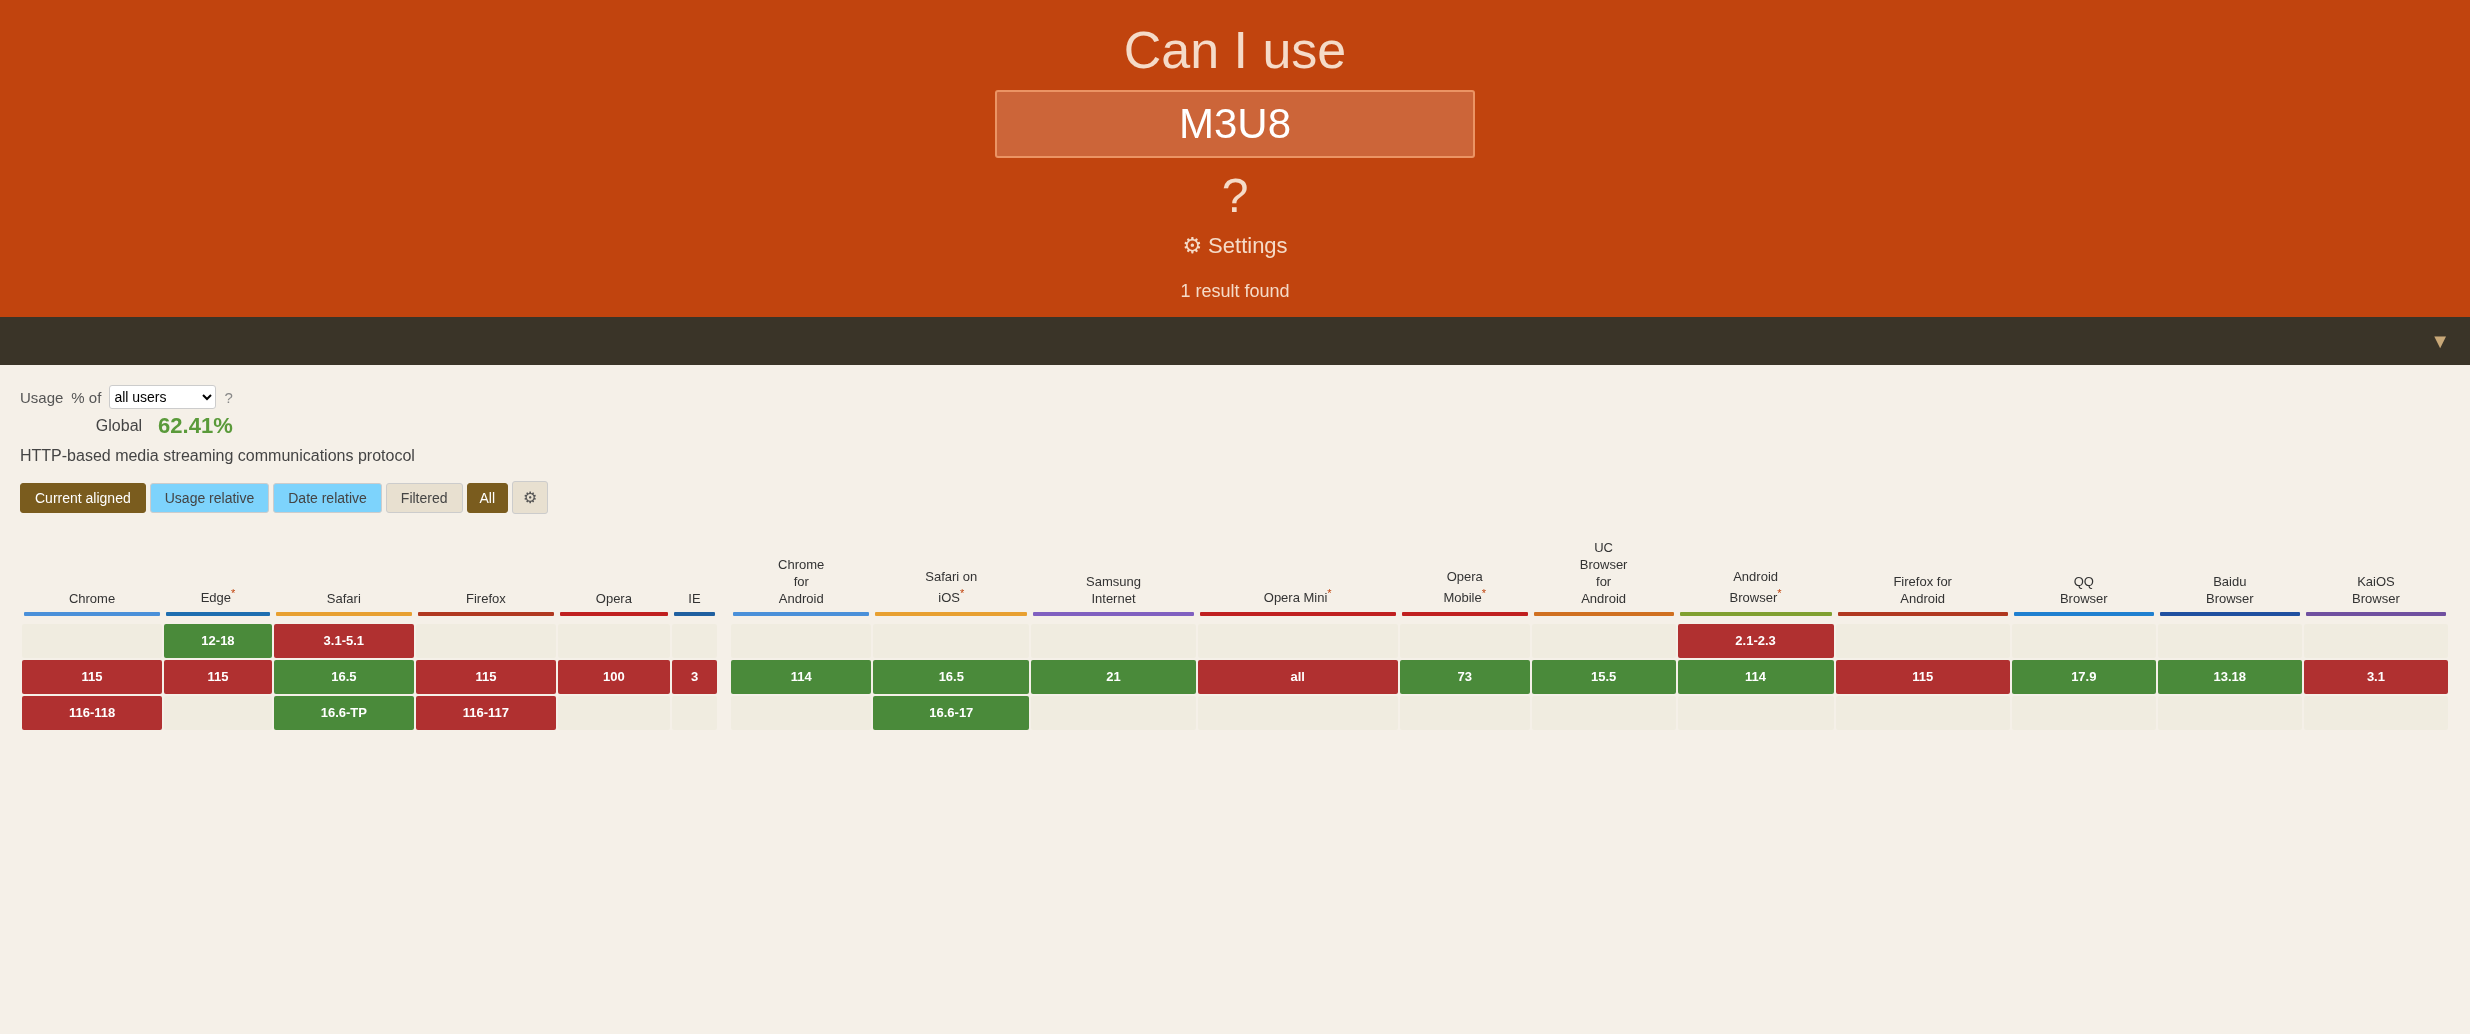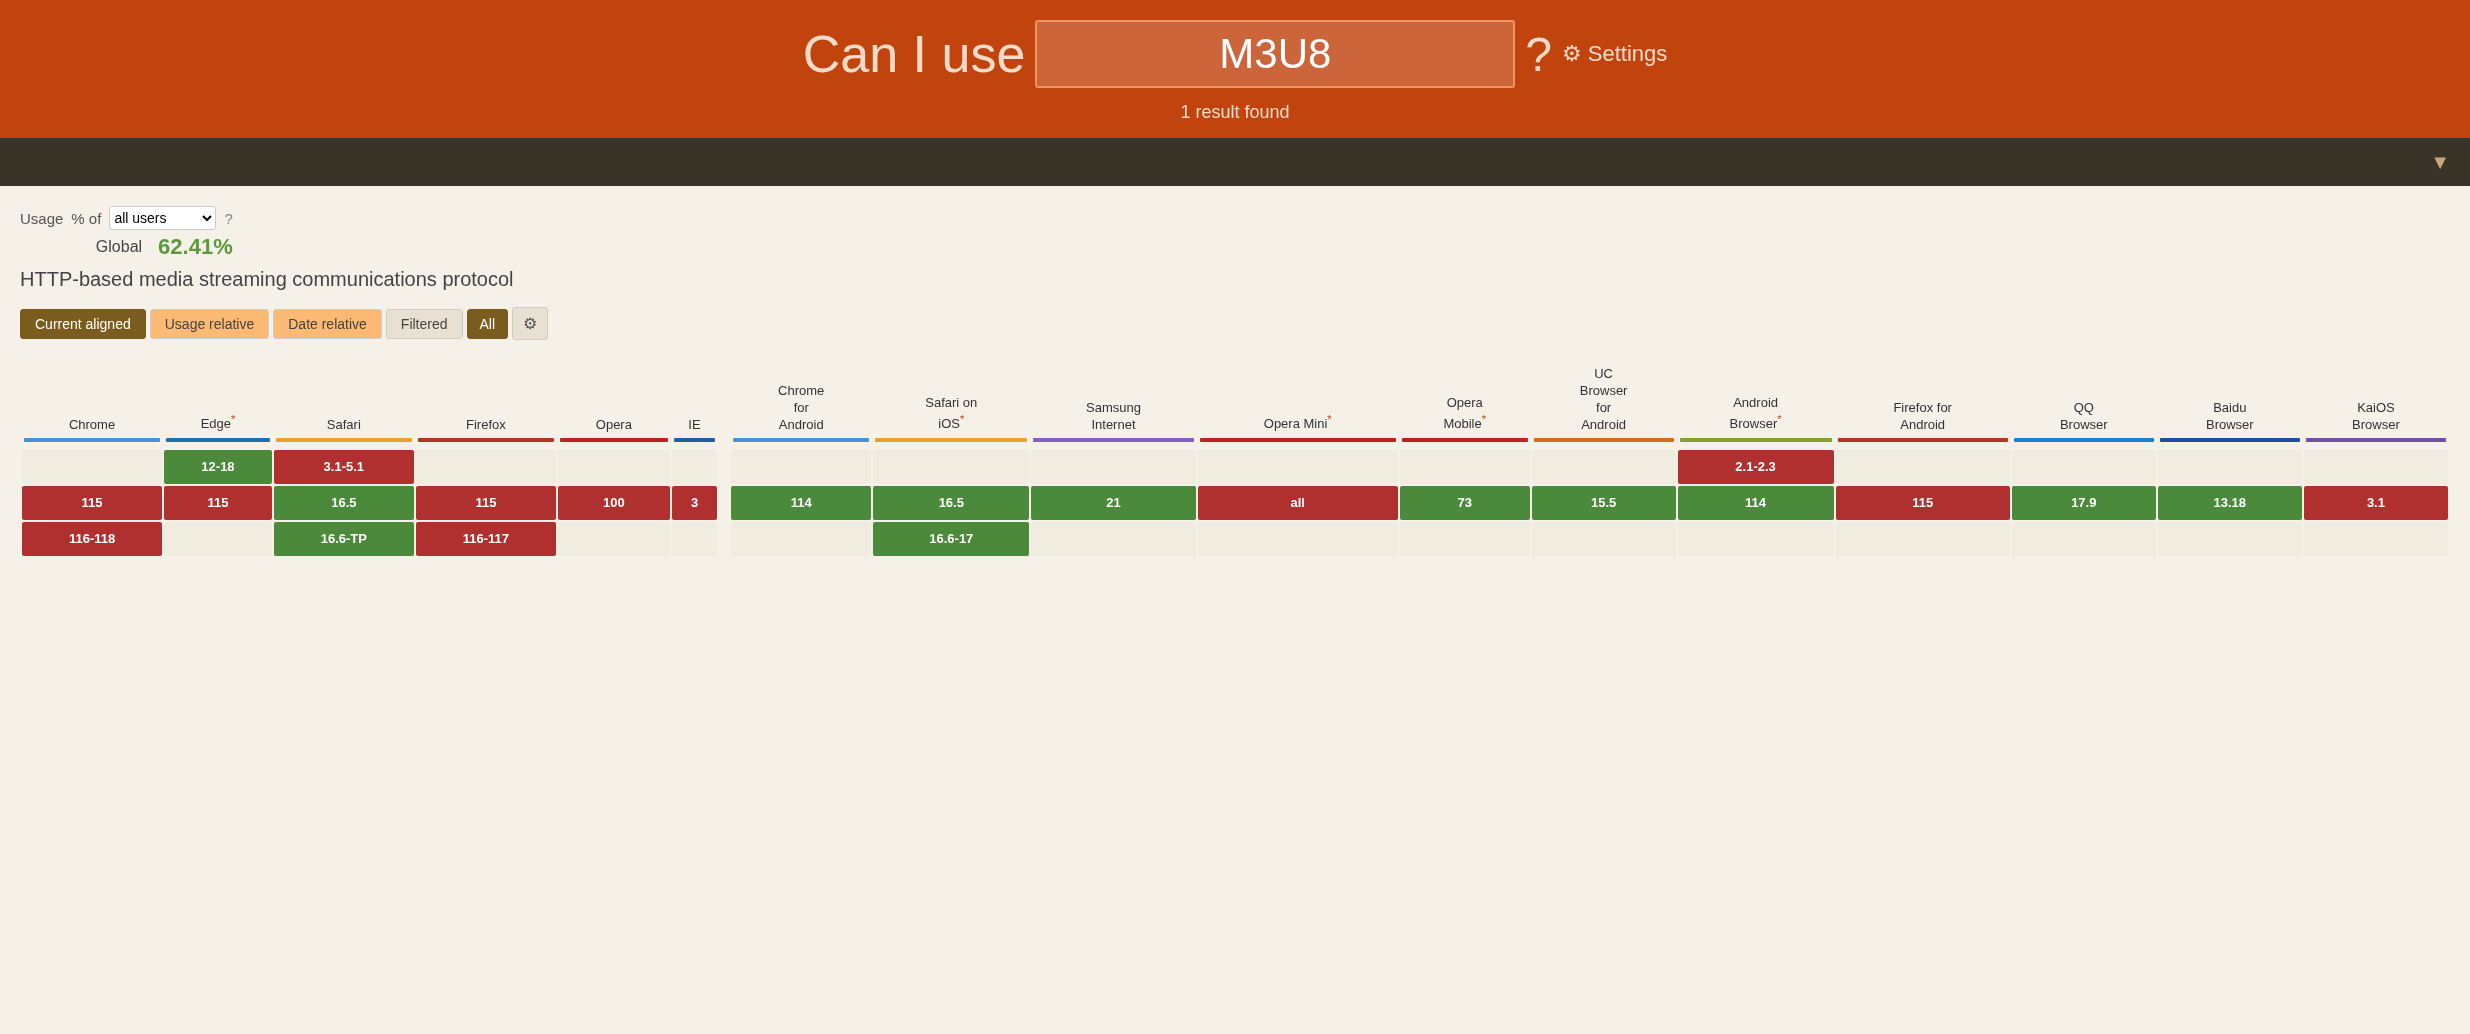--- a/index.html
+++ b/index.html
@@ -9,21 +9,22 @@
     .header {
       background: #c1440e;
       padding: 20px 0 15px 0;
       text-align: center;
     }
     .header-title-row {
       display: flex;
       align-items: center;
       justify-content: center;
       gap: 10px;
-      margin-bottom: 14px;
+      margin-bottom: 22px;
+      flex-direction: column;
     }
     .can-i-use-text {
       color: #f5dbc8;
       font-size: 52px;
       font-weight: 300;
     }
     .search-input {
       background: rgba(255,255,255,0.18);
       border: 2px solid rgba(255,180,130,0.6);
       color: #fff;
@@ -119,34 +120,34 @@
     .usage-question { font-size: 15px; color: #888; cursor: pointer; }
     .usage-bottom {
       display: flex;
       align-items: center;
       gap: 16px;
     }
     .global-label { font-size: 16px; color: #444; font-weight: 500; }
     .global-percent { color: #5a9a3a; font-size: 22px; font-weight: bold; }
 
     
-    .feature-desc { font-size: 20px; color: #444; margin-bottom: 16px; }
+    .feature-desc { font-size: 16px; color: #444; margin-bottom: 16px; }
 
     
     .view-buttons {
       display: flex;
       align-items: center;
       gap: 4px;
       margin-bottom: 20px;
     }
     .view-btn {
       padding: 6px 14px;
       font-size: 14px;
       border: 1px solid #ccc;
-      background: #fdba74;
+      background: #7dd3fc;
       color: #444;
       cursor: pointer;
       border-radius: 3px;
     }
     .view-btn.active {
       background: #7a5c1e;
       color: white;
       border-color: #7a5c1e;
     }
     .filter-btn {

